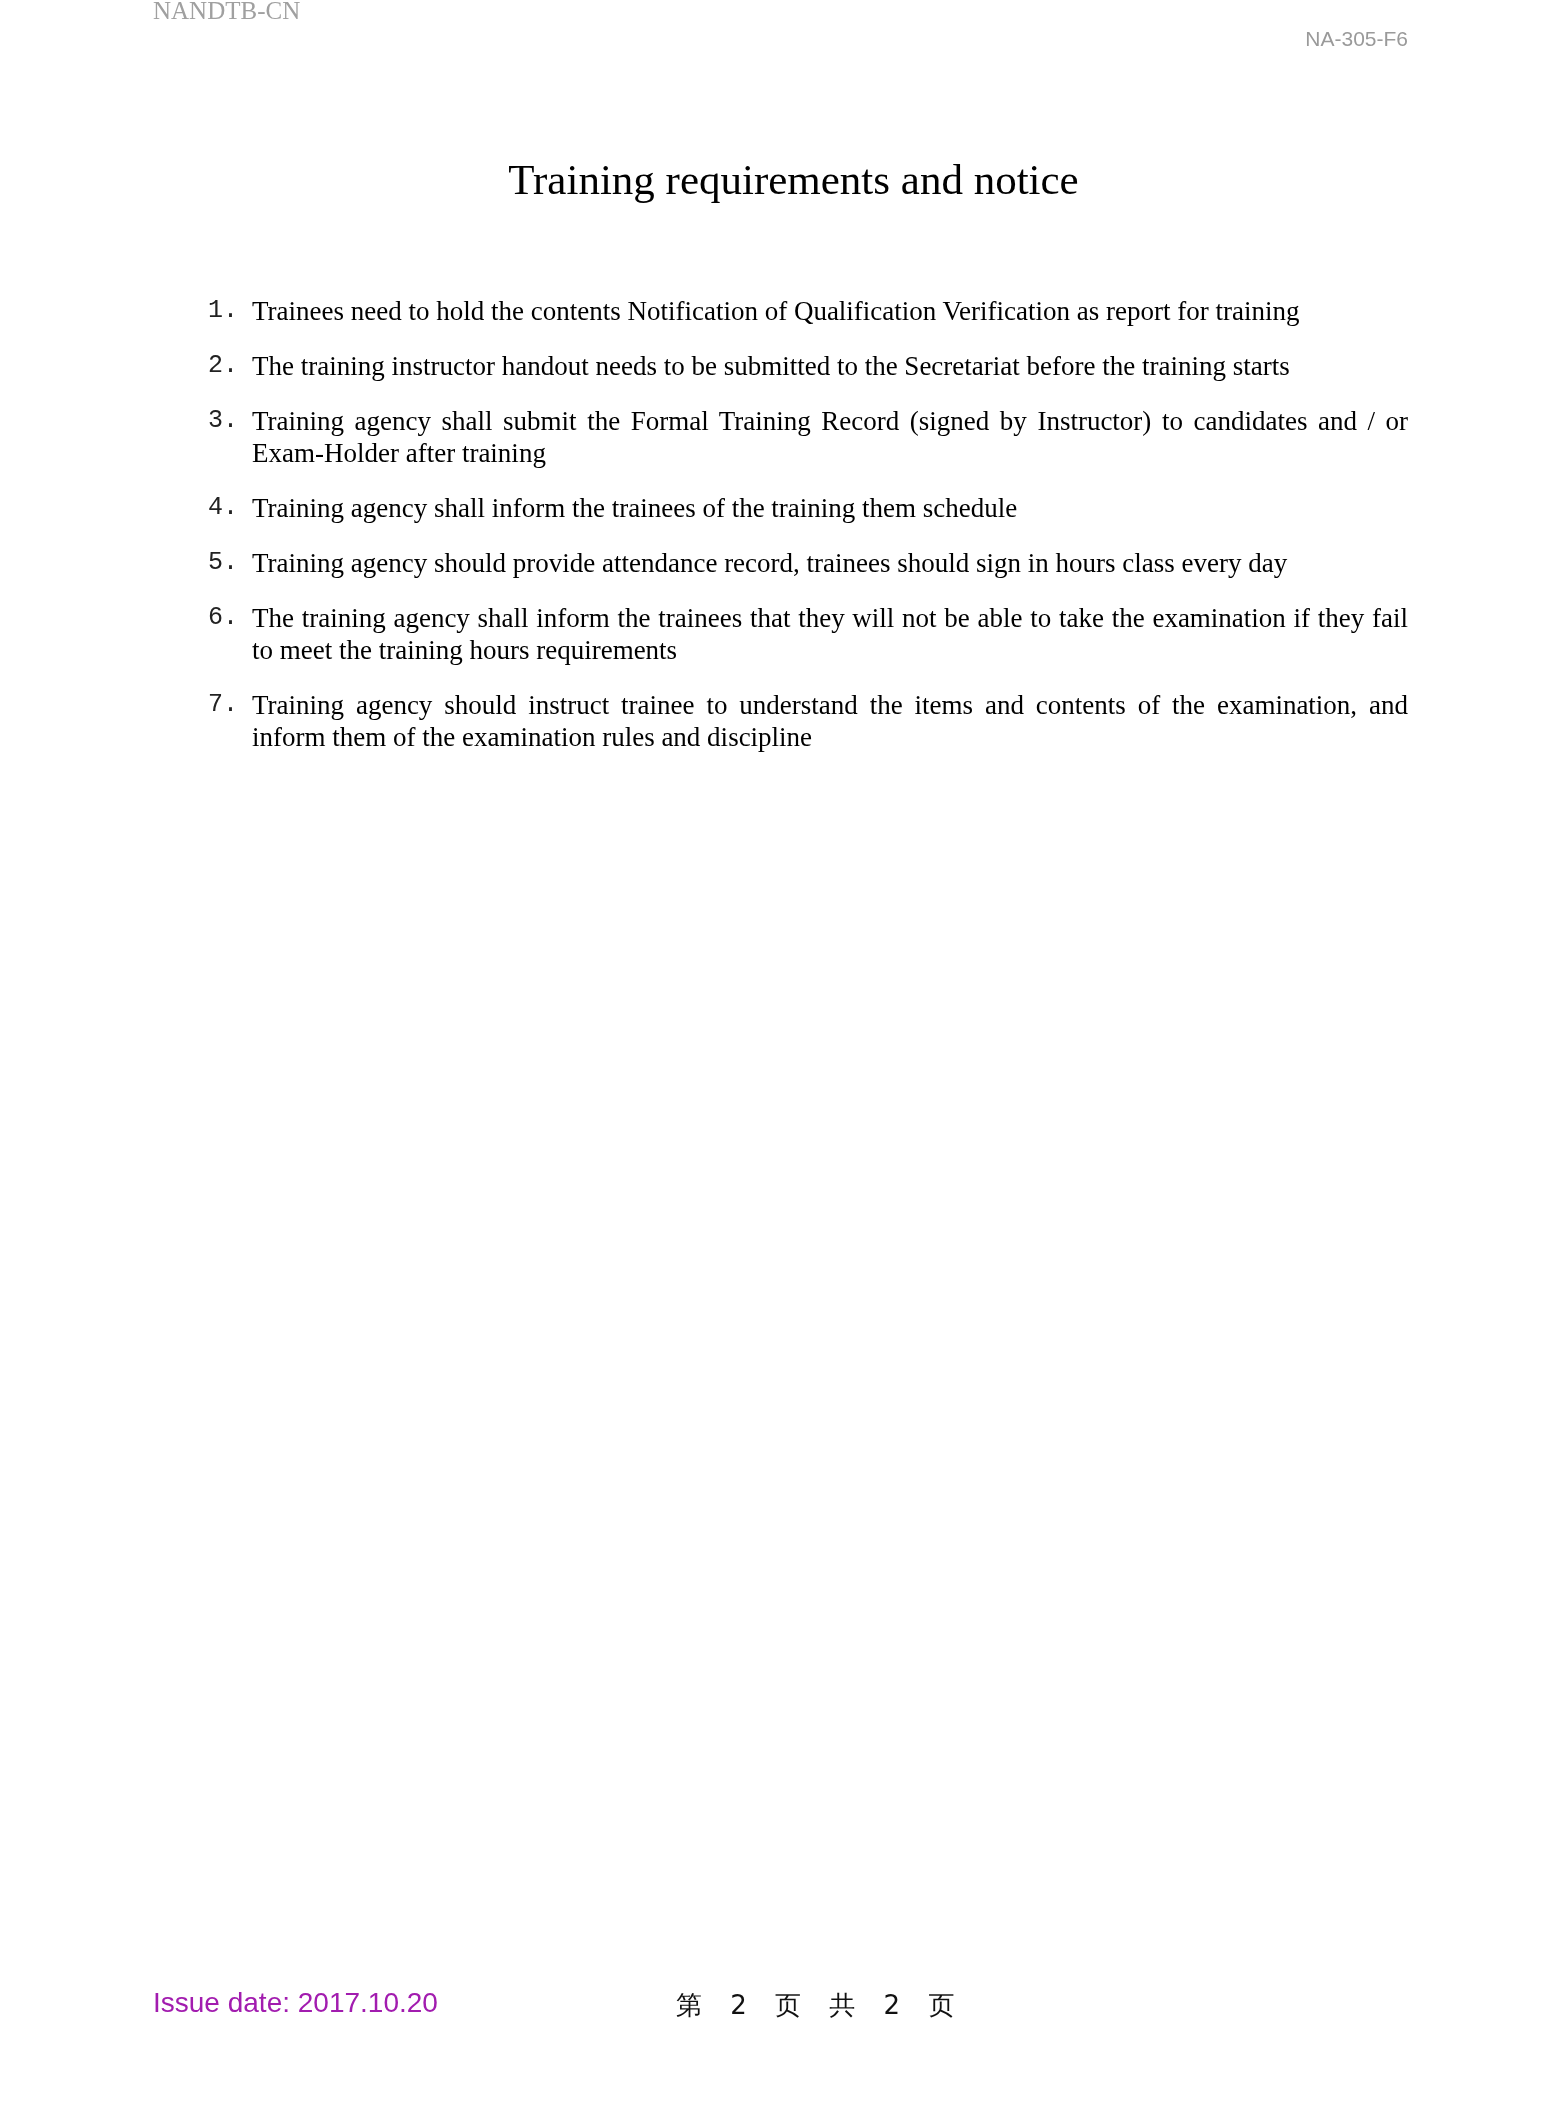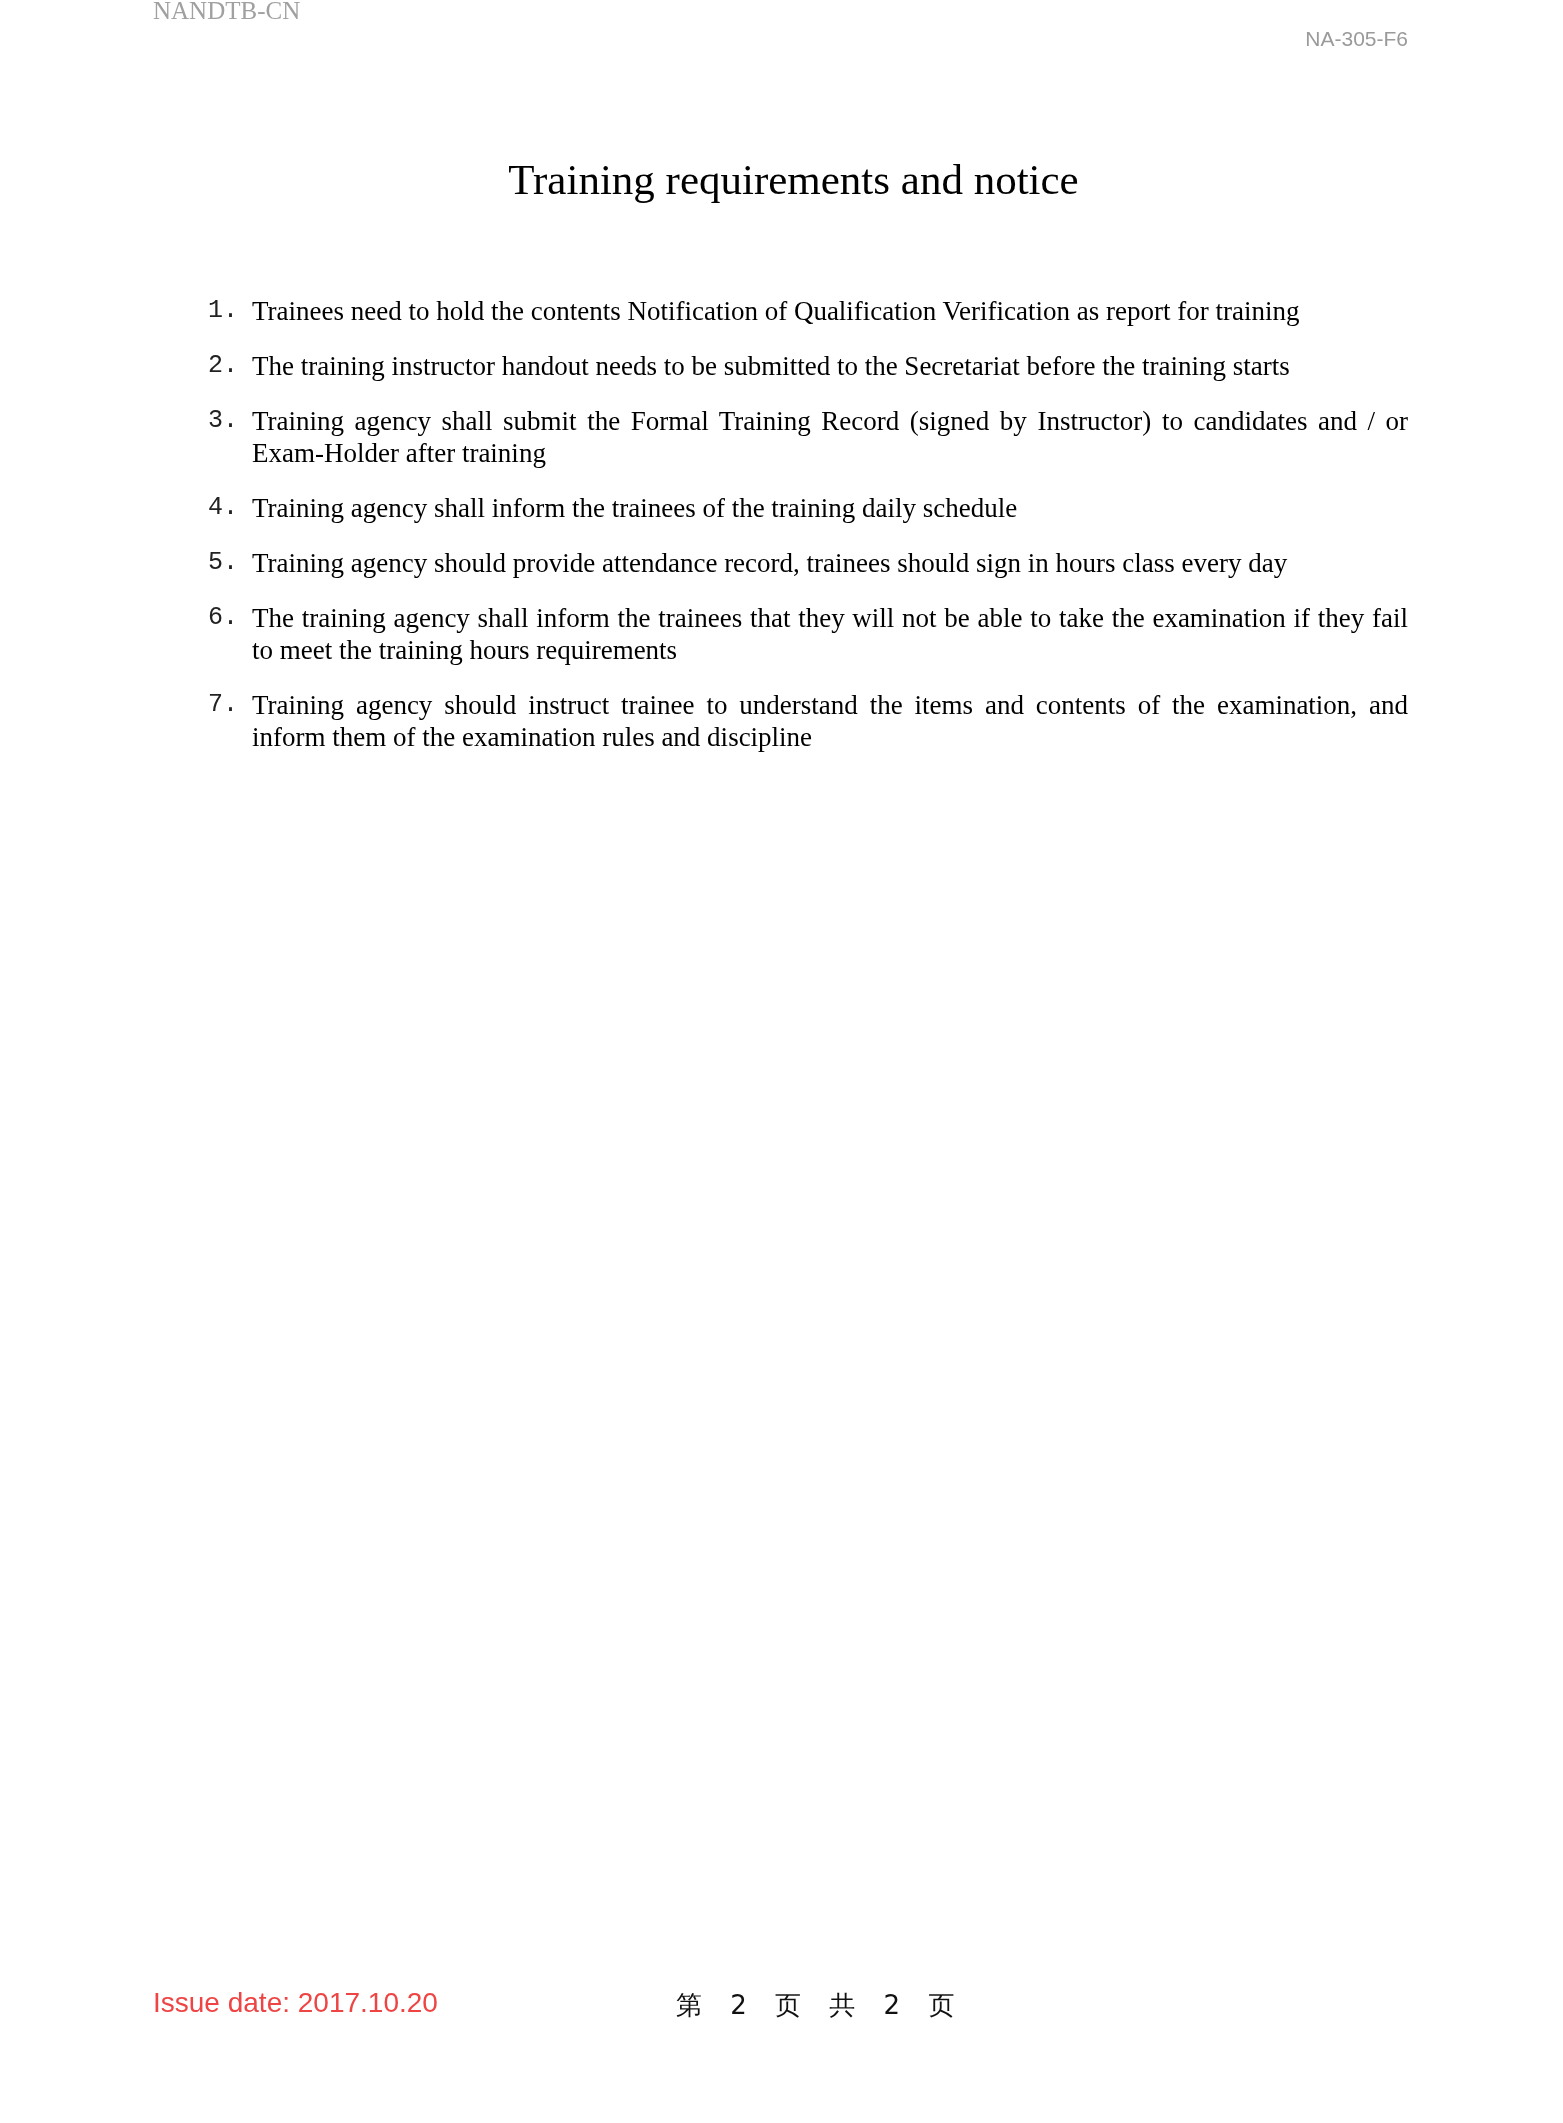--- a/index.html
+++ b/index.html
@@ -68,21 +68,21 @@
     flex: 1 1 auto;
     text-align: justify;
     text-align-last: left;
   }
   .footer-left {
     position: absolute;
     left: 153px;
     top: 1987px;
     font-family: "Liberation Sans", sans-serif;
     font-size: 28px;
-    color: #ef4444;
+    color: #a21caf;
   }
   .footer-center {
     position: absolute;
     left: 676px;
     top: 1988px;
     font-family: "DejaVu Sans", sans-serif;
     font-size: 26px;
     color: #111;
     letter-spacing: 10px;
     white-space: pre;
@@ -104,21 +104,21 @@
   <li class="list-item">
     <span class="list-num">2.</span>
     <span class="list-text">The training instructor handout needs to be submitted to the Secretariat before the training starts</span>
   </li>
   <li class="list-item">
     <span class="list-num">3.</span>
     <span class="list-text">Training agency shall submit the Formal Training Record (signed by Instructor) to candidates and / or Exam-Holder after training</span>
   </li>
   <li class="list-item">
     <span class="list-num">4.</span>
-    <span class="list-text">Training agency shall inform the trainees of the training daily schedule</span>
+    <span class="list-text">Training agency shall inform the trainees of the training them schedule</span>
   </li>
   <li class="list-item">
     <span class="list-num">5.</span>
     <span class="list-text">Training agency should provide attendance record, trainees should sign in hours class every day</span>
   </li>
   <li class="list-item">
     <span class="list-num">6.</span>
     <span class="list-text">The training agency shall inform the trainees that they will not be able to take the examination if they fail to meet the training hours requirements</span>
   </li>
   <li class="list-item">

